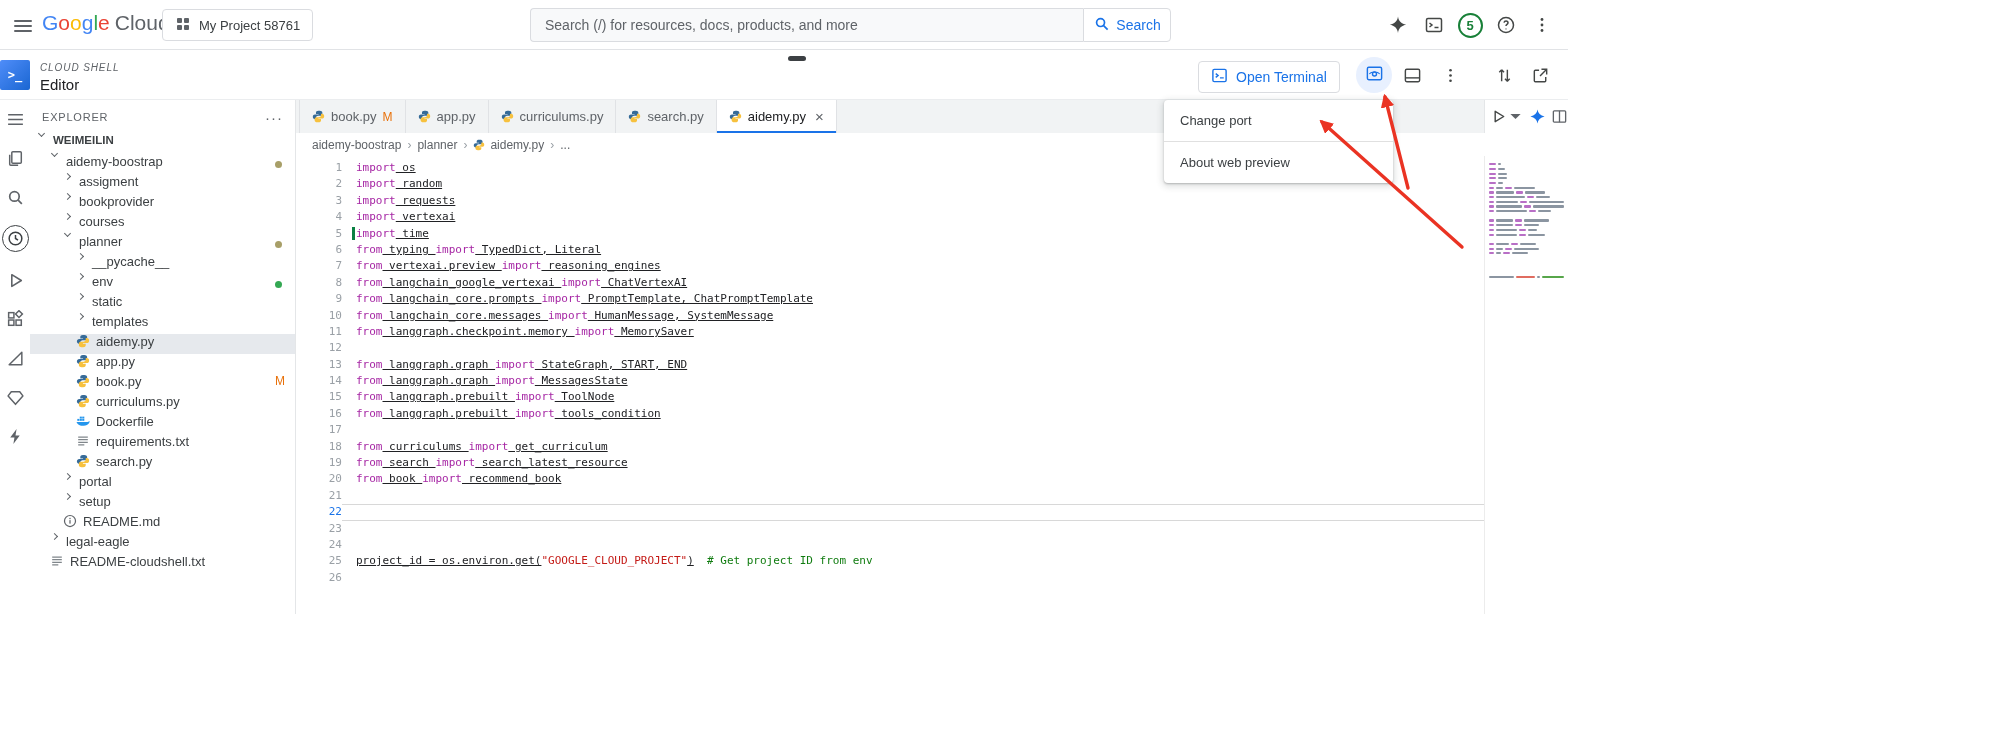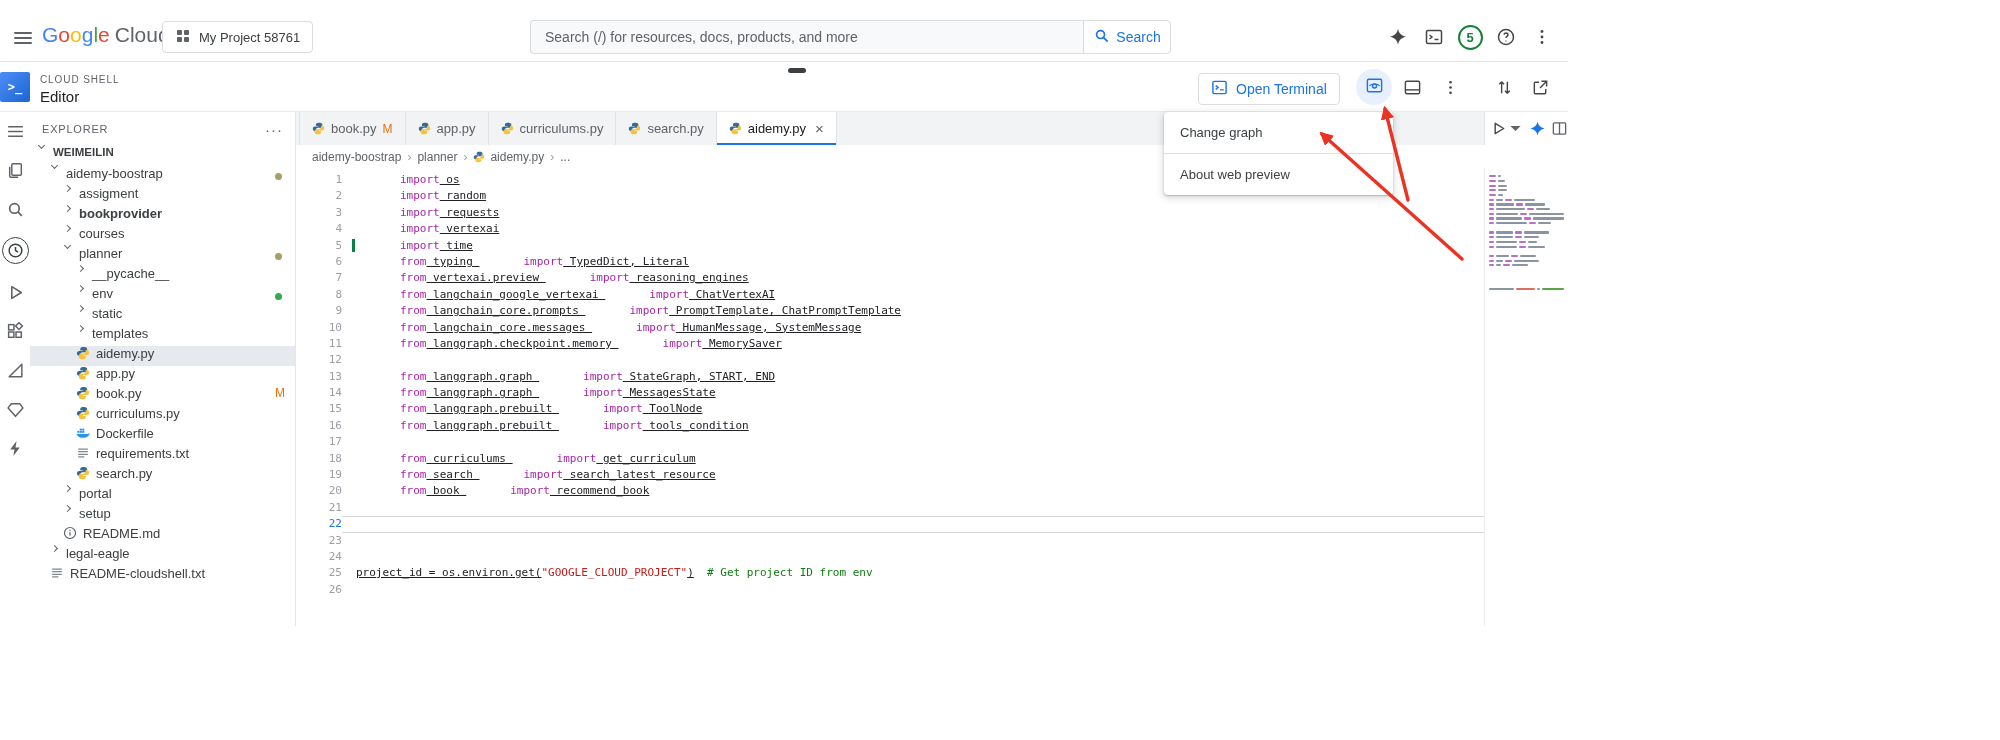--- a/index.html
+++ b/index.html
@@ -1,17 +1,17 @@
 <!DOCTYPE html>
 <html style="--c-accent: #1a73e8; --c-keyword: #a626a4; --c-string: #c41a16; --c-comment: #107c10; --c-modified: #e8710a; --c-badge_green: #188038;"><head>
 <meta charset="utf-8">
 <style>
   html,body{margin:0;padding:0;width:2000px;height:740px;background:#fff;overflow:hidden;}
   *{box-sizing:border-box;}
-  .app{position:absolute;top:12px;left:0;width:1568px;height:614px;background:#be185d;
+  .app{position:absolute;top:0;left:0;width:1568px;height:614px;background:#be185d;
        font-family:"Liberation Sans",sans-serif;color:#202124;}
 
   
   .topbar{position:absolute;top:0;left:0;width:100%;height:50px;background:#fff;border-bottom:1px solid #e1e3e6;}
   .hamburger{position:absolute;left:14px;top:17px;width:18px;cursor:pointer;}
   .hamburger span{display:block;height:2px;background:#5f6368;margin:3px 0;border-radius:1px;}
   .google-logo{position:absolute;left:42px;top:11px;font-size:21px;display:flex;align-items:baseline;}
   .logo-cloud{color:#5f6368;margin-left:5px;}
   .project-btn{position:absolute;left:162px;top:9px;height:32px;display:flex;align-items:center;gap:8px;
                padding:0 12px;border:1px solid #dadce0;border-radius:4px;background:#fff;font-size:13px;color:#3c4043;cursor:pointer;}
@@ -25,21 +25,21 @@
   .tb-ic{width:36px;height:36px;display:flex;align-items:center;justify-content:center;cursor:pointer;}
   .tb-ic svg{width:20px;height:20px;}
   .credit-badge{width:25px;height:25px;border:2px solid var(--c-badge_green);border-radius:50%;color:var(--c-badge_green);
                 font-size:13px;font-weight:700;display:flex;align-items:center;justify-content:center;}
 
   
   .shell-header{position:absolute;top:50px;left:0;width:100%;height:50px;background:#fff;border-bottom:1px solid #ebedef;}
   .shell-logo{position:absolute;left:0;top:10px;width:30px;height:30px;border-radius:2px;color:#fff;
               background:linear-gradient(135deg,#4f8df9,#1a66d2);display:flex;align-items:center;justify-content:center;
               font:700 12px "DejaVu Sans Mono",monospace;}
-  .shell-eyebrow{position:absolute;left:40px;top:12px;font-size:10px;letter-spacing:.9px;color:#5f6368;}
+  .shell-eyebrow{position:absolute;left:40px;top:12px;font-size:10px;letter-spacing:.9px;color:#5f6368;font-style:italic;}
   .shell-title{position:absolute;left:40px;top:26px;font-size:15px;color:#202124;}
   .drag-handle{position:absolute;left:788px;top:6px;width:18px;height:5px;border-radius:3px;background:#3c4043;cursor:grab;}
   .open-terminal{position:absolute;left:1198px;top:11px;height:32px;display:flex;align-items:center;gap:8px;padding:0 12px;
                  border:1px solid #dadce0;border-radius:4px;background:#fff;color:var(--c-accent);font-size:14px;font-weight:500;cursor:pointer;}
   .webpreview-btn{position:absolute;left:1356px;top:7px;width:36px;height:36px;border-radius:50%;background:#e8f0fe;
                   display:flex;align-items:center;justify-content:center;cursor:pointer;}
   .webpreview-btn svg{width:19px;height:19px;}
   .sh-ic{position:absolute;top:13px;width:24px;height:24px;display:flex;align-items:center;justify-content:center;cursor:pointer;}
   .sh-ic svg{width:19px;height:19px;}
 
@@ -84,21 +84,21 @@
   .bc-icon svg{width:12px;height:12px;display:block;}
   .bc-sep{color:#9aa0a6;}
 
   .code-wrap{position:absolute;top:56px;left:0;right:0;bottom:0;background:#fff;
              font-family:"DejaVu Sans Mono",monospace;font-size:11px;line-height:16.4px;}
   .gutter{position:absolute;left:0;top:4px;width:46px;text-align:right;color:#9aa0a6;}
   .ln{height:16.4px;}
   .ln.cur{color:var(--c-accent);}
   .code-lines{position:absolute;left:60px;top:4px;right:84px;white-space:pre;color:#202124;}
   .cl{height:16.4px;position:relative;}
-  .tk-k{color:var(--c-keyword);margin-left:44px;}
+  .tk-k{color:var(--c-keyword);}
   .tk-p{color:#202124;text-decoration:underline;}
   .tk-s{color:var(--c-string);}
   .tk-c{color:var(--c-comment);}
   .cursor{position:absolute;left:-4px;top:1.5px;width:2.5px;height:13px;background:#0b8043;}
   .curline{position:absolute;left:46px;right:84px;height:16.4px;border-top:1px solid #d8d8d8;border-bottom:1px solid #d8d8d8;}
   .minimap{position:absolute;right:0;top:0;width:84px;bottom:0;border-left:1px solid #ececec;padding:6px 4px;}
   .mm-line{height:4.7px;display:flex;gap:2px;}
   .mm-line span{height:2.2px;margin-top:1.2px;border-radius:1px;display:block;}
   .mm-k{background:#b86fc6;}.mm-p{background:#8b95a1;}.mm-s{background:#e06c60;}.mm-c{background:#57a64a;}
 
@@ -287,21 +287,21 @@
         </div>
         <div class="tree-row" style="padding-left: 19px;">
           <span class="chev open"></span>
           <span class="tlabel">aidemy-boostrap</span>
           <span class="dot" style="background: rgb(168, 159, 104);"></span>
         </div>
         <div class="tree-row" style="padding-left: 32px;">
           <span class="chev"></span>
           <span class="tlabel">assigment</span>
         </div>
-        <div class="tree-row" style="padding-left: 32px; font-weight: bold;">
+        <div class="tree-row" style="padding-left: 32px;">
           <span class="chev"></span>
           <span class="tlabel">bookprovider</span>
         </div>
         <div class="tree-row" style="padding-left: 32px;">
           <span class="chev"></span>
           <span class="tlabel">courses</span>
         </div>
         <div class="tree-row" style="padding-left: 32px;">
           <span class="chev open"></span>
           <span class="tlabel">planner</span>
@@ -659,21 +659,21 @@
             <span class="mm-s" style="width: 25px;"></span>
             <span class="mm-p" style="width: 3px;"></span>
             <span class="mm-c" style="width: 29px;"></span>
           </div>
           <div class="mm-line"></div>
         </div>
     </div>
   </div>
 
   <div class="preview-menu" id="preview-menu">
-      <div class="menu-item">Change graph</div>
+      <div class="menu-item">Change port</div>
       <div class="menu-sep"></div>
       <div class="menu-item">About web preview</div>
     </div>
 
   <svg class="annotations" id="arrows">
     <defs>
       <marker id="ah" viewBox="0 0 10 10" refX="7.5" refY="5" markerWidth="4" markerHeight="4" orient="auto">
         <path id="ah-path" d="M0 0L10 5L0 10z" fill="#ea3323"></path>
       </marker>
     </defs>

